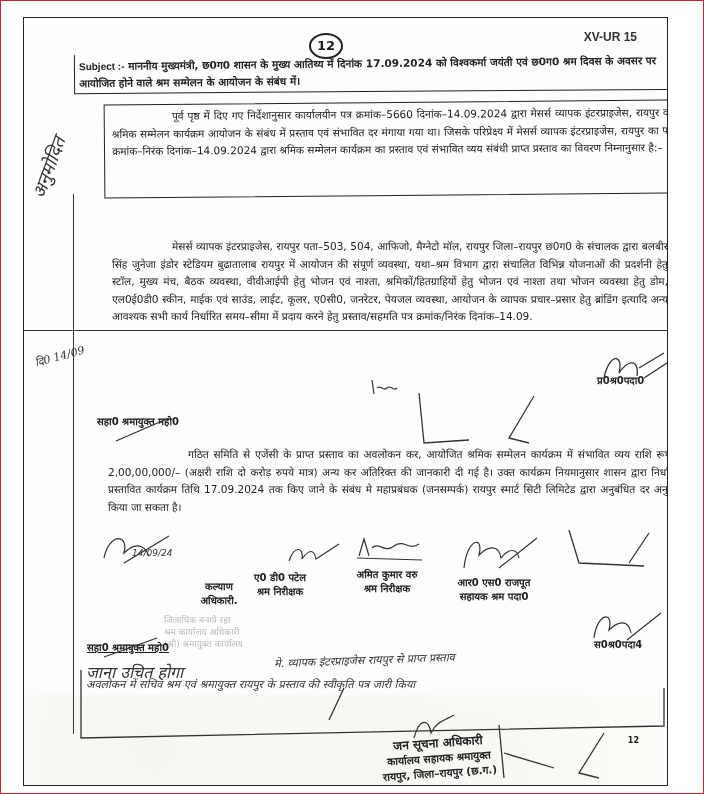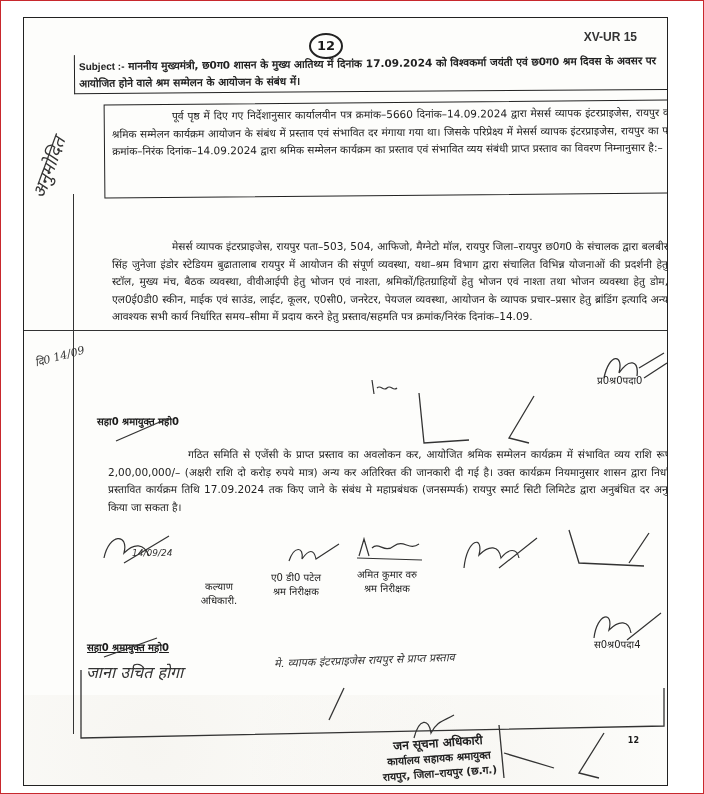--- a/index.html
+++ b/index.html
@@ -46,21 +46,21 @@
   .hline { position: absolute; height: 1px; background: #333; }
   .para {
     position: absolute; font-size: 10.5px; line-height: 17.5px; text-align: justify;
     color: #222;
   }
   .para .indent { display: inline-block; width: 60px; }
   .handwrite {
     position: absolute; font-family: "DejaVu Serif", serif; font-style: italic; color: #333;
   }
   .sig-block {
-    position: absolute; font-size: 10px; line-height: 14px; text-align: center; font-weight: normal; color: #222;
+    position: absolute; font-size: 10px; line-height: 14px; text-align: center; font-weight: bold; color: #222;
   }
   .addr-head { position: absolute; font-size: 10px; font-weight: bold; }
   .underline { text-decoration: underline; }
   .stamp-faded {
     position: absolute; font-size: 9px; line-height: 12px; color: #b9b9b9; filter: blur(0.3px);
   }
   .sig-scribble { position: absolute; }
   .footer-block {
     position: absolute; font-size: 10.5px; line-height: 15px; text-align: center; font-weight: bold;
     transform: rotate(-4deg); color: #222;
@@ -144,41 +144,51 @@
     <path d="M5 35 C8 5, 25 2, 20 22 C30 12, 40 12, 42 25 C50 15, 58 15, 60 25 M40 35 L78 5" stroke="#333" stroke-width="1.2" fill="none"></path>
   </svg>
   <svg class="sig-scribble" style="left:540px; top:510px;" width="90" height="40" viewBox="0 0 90 40">
     <path d="M5 2 L15 35 L80 38 M85 5 L65 35" stroke="#333" stroke-width="1.3" fill="none"></path>
   </svg>
 
   <div class="sig-block" style="left:160px; top:562px; width:70px;">
     <div>कल्याण</div>
     <div>अधिकारी.</div>
   </div>
-  <div class="sig-block" style="left:232px; top:553px; width:80px;">
+  <div class="sig-block" style="left:216px; top:553px; width:80px;">
     <div>ए0 डी0 पटेल</div>
     <div>श्रम निरीक्षक</div>
   </div>
   <div class="sig-block" style="left:318px; top:550px; width:90px;">
     <div>अमित कुमार वरु</div>
     <div>श्रम निरीक्षक</div>
   </div>
-
+  <div class="sig-block" style="left:420px; top:558px; width:100px;">
+    <div>आर0 एस0 राजपूत</div>
+    <div>सहायक श्रम पदा0</div>
+  </div>
+
+  <div class="stamp-faded" style="left:140px; top:596px;">
+    <div>जिलाधिक बनाये रहा</div>
+    <div>श्रम कार्यालय अधिकारी</div>
+    <div>(श्री) श्रमायुक्त कार्यालय</div>
+  </div>
 
   <svg class="sig-scribble" style="left:565px; top:590px;" width="75" height="35" viewBox="0 0 75 35">
     <path d="M5 30 C8 5, 25 2, 20 22 C30 12, 40 12, 42 25 M38 32 L72 5" stroke="#333" stroke-width="1.2" fill="none"></path>
   </svg>
   <div class="sig-block" style="left:570px; top:620px;">स0श्र0पदा4</div>
 
   <div class="addr-head underline" style="left:63px; top:622px;">सहा0 श्रमायुक्त महो0</div>
   <svg class="sig-scribble" style="left:78px; top:617px;" width="60" height="25" viewBox="0 0 60 25">
     <path d="M2 22 L55 3" stroke="#333" stroke-width="1.3" fill="none"></path>
   </svg>
 
   <div class="handwrite" style="left:250px; top:634px; font-size:11px; transform: rotate(-2deg);">मे. व्यापक इंटरप्राइजेस रायपुर से प्राप्त प्रस्ताव</div>
+  <div class="handwrite" style="left:62px; top:658px; font-size:11px; width:580px;">अवलोकन में सचिव श्रम एवं श्रमायुक्त रायपुर के प्रस्ताव की स्वीकृति पत्र जारी किया</div>
   <div class="handwrite" style="left:62px; top:643px; font-size:16px;">जाना उचित होगा</div>
 
   <svg class="sig-scribble" style="left:55px; top:650px;" width="590" height="75" viewBox="0 0 590 75">
     <path d="M2 2 L2 70 L585 58 L585 20" stroke="#333" stroke-width="1.3" fill="none"></path>
     <path d="M250 52 L265 20" stroke="#333" stroke-width="1.3" fill="none"></path>
   </svg>
 
   <svg class="sig-scribble" style="left:385px; top:695px;" width="50" height="30" viewBox="0 0 50 30">
     <path d="M5 25 C10 5, 20 5, 22 20 C28 8, 35 8, 45 2" stroke="#333" stroke-width="1.2" fill="none"></path>
   </svg>

